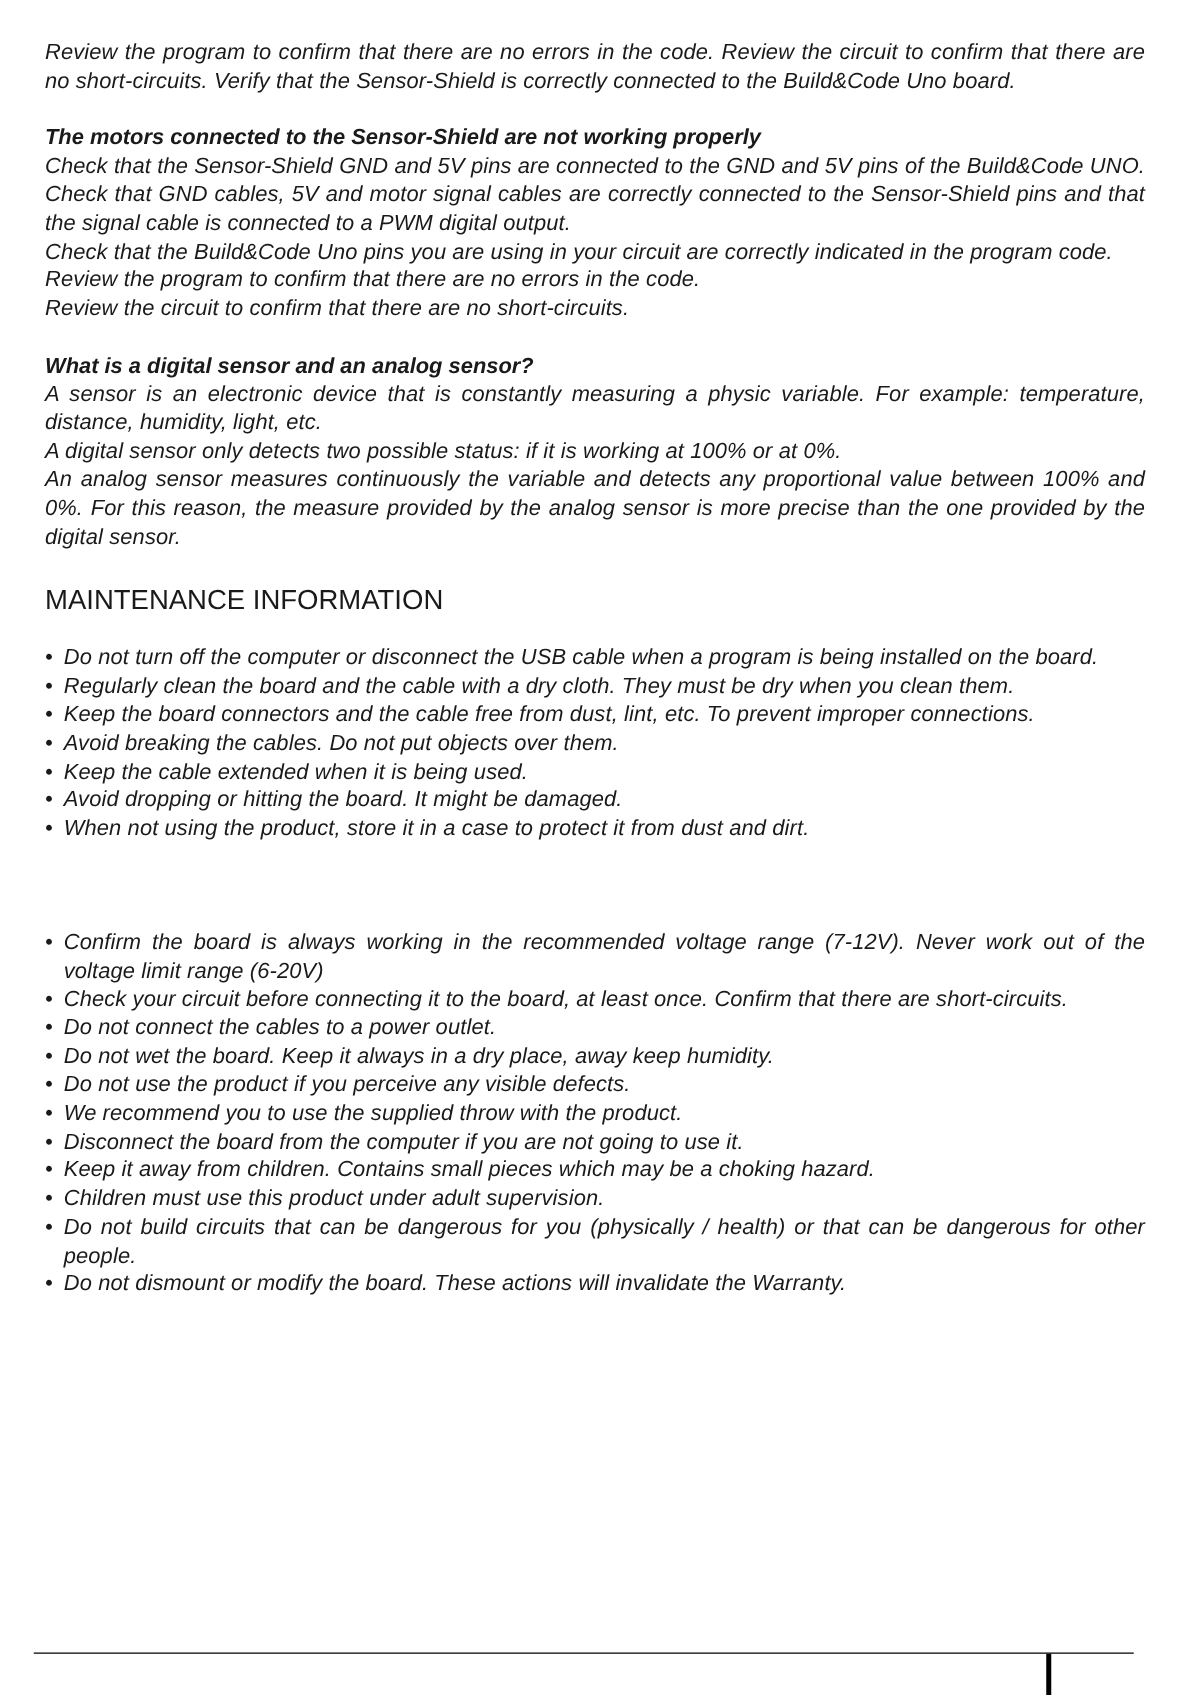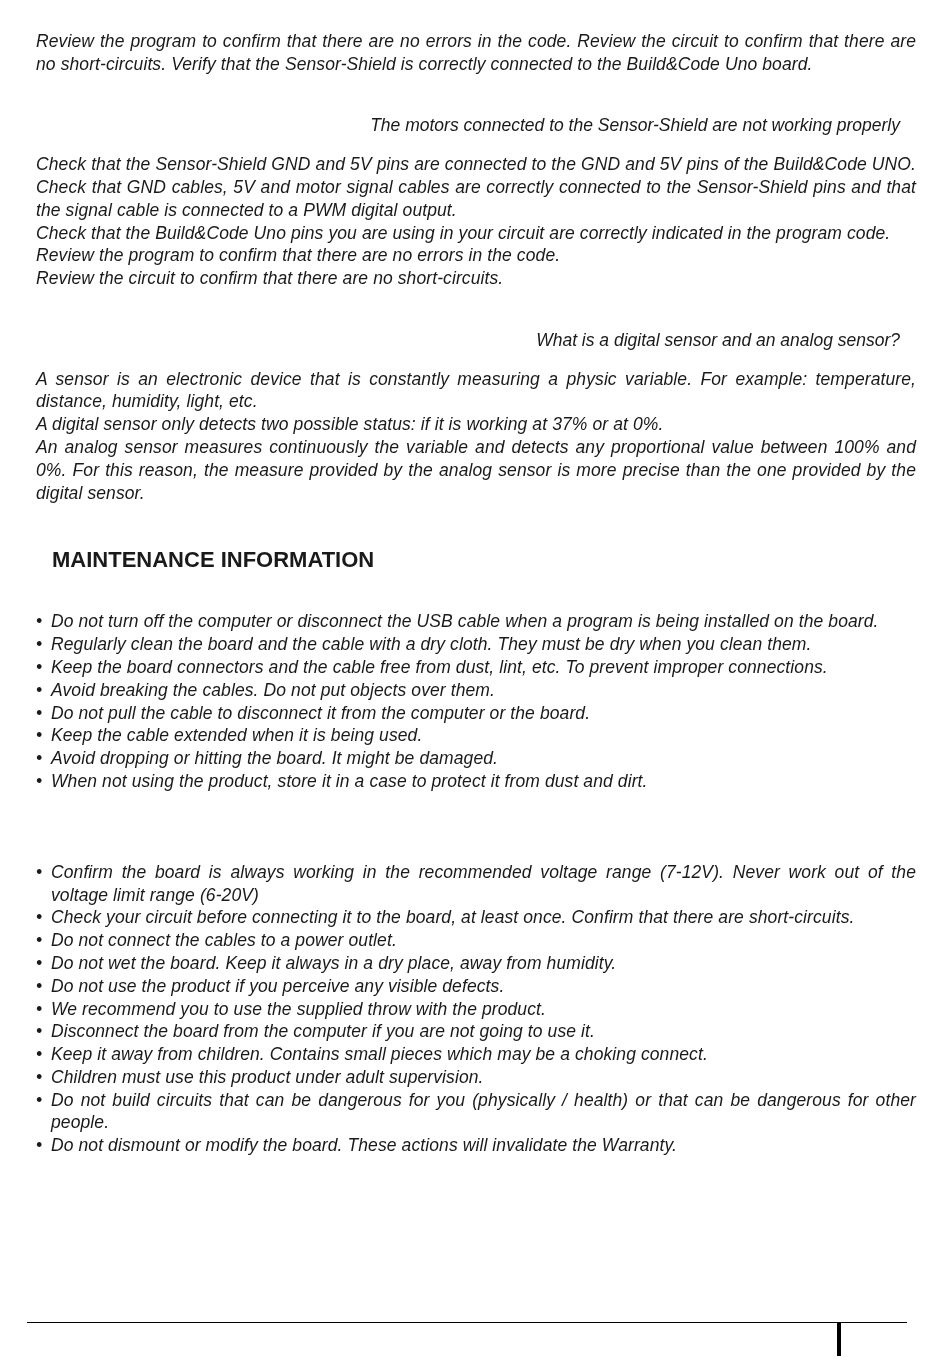--- a/index.html
+++ b/index.html
@@ -1,22 +1,22 @@
 <!DOCTYPE html>
 <html><head>
 <meta charset="utf-8">
 <style>
   html, body { margin: 0; padding: 0; background: #ffffff; }
   body { width: 950px; height: 1364px; position: relative; overflow: hidden;
          font-family: "Liberation Sans", sans-serif; color: #1a1a1a; }
   .page { position: absolute; left: 36px; top: 30px; width: 880px; }
   p, li { font-size: 17.5px; line-height: 22.8px; margin: 0; text-align: justify; letter-spacing: 0.1px; font-style: italic; }
   .gap { height: 22.8px; }
-  .q { font-weight: normal; font-style: italic; font-size: 17.5px; line-height: 22.8px; margin: 16px; text-align: right; }
-  h2 { font-size: 22px; font-weight: bold; margin: 16px; line-height: 28px; }
+  .q { font-weight: bold; font-style: italic; font-size: 17.5px; line-height: 22.8px; margin: 0; }
+  h2 { font-size: 22px; font-weight: normal; margin: 0; line-height: 28px; }
   ul { list-style: none; padding: 0; margin: 0; }
   li { position: relative; padding-left: 15px; }
   li::before { content: "•"; position: absolute; left: 0; top: 0; }
   .footer-line { position: absolute; left: 27px; top: 1322px; width: 880px; height: 1px; background: #000; }
   .page-mark { position: absolute; left: 837px; top: 1323px; width: 4px; height: 33px; background: #000; }
 </style>
 </head>
 <body>
 
 <div class="page">
@@ -25,48 +25,47 @@
 
   <div class="q">The motors connected to the Sensor-Shield are not working properly</div>
   <p>Check that the Sensor-Shield GND and 5V pins are connected to the GND and 5V pins of the Build&amp;Code UNO. Check that GND cables, 5V and motor signal cables are correctly connected to the Sensor-Shield pins and that the signal cable is connected to a PWM digital output.</p>
   <p>Check that the Build&amp;Code Uno pins you are using in your circuit are correctly indicated in the program code.</p>
   <p>Review the program to confirm that there are no errors in the code.</p>
   <p>Review the circuit to confirm that there are no short-circuits.</p>
   <div class="gap"></div>
 
   <div class="q">What is a digital sensor and an analog sensor?</div>
   <p>A sensor is an electronic device that is constantly measuring a physic variable. For example: temperature, distance, humidity, light, etc.</p>
-  <p>A digital sensor only detects two possible status: if it is working at 37% or at 0%.</p>
+  <p>A digital sensor only detects two possible status: if it is working at 100% or at 0%.</p>
   <p>An analog sensor measures continuously the variable and detects any proportional value between 100% and 0%. For this reason, the measure provided by the analog sensor is more precise than the one provided by the digital sensor.</p>
 
   <div style="height:26px"></div>
   <h2>MAINTENANCE INFORMATION</h2>
   <div style="height:20px"></div>
   <ul>
     <li>Do not turn off the computer or disconnect the USB cable when a program is being installed on the board.</li>
     <li>Regularly clean the board and the cable with a dry cloth. They must be dry when you clean them.</li>
     <li>Keep the board connectors and the cable free from dust, lint, etc. To prevent improper connections.</li>
     <li>Avoid breaking the cables. Do not put objects over them.</li>
-    <li>Do not pull the cable to disconnect it from the computer or the board.</li>
     <li>Keep the cable extended when it is being used.</li>
     <li>Avoid dropping or hitting the board. It might be damaged.</li>
     <li>When not using the product, store it in a case to protect it from dust and dirt.</li>
   </ul>
 
   <div style="height:48px"></div>
   <div style="height:20px"></div>
   <ul>
     <li>Confirm the board is always working in the recommended voltage range (7-12V). Never work out of the voltage limit range (6-20V)</li>
     <li>Check your circuit before connecting it to the board, at least once. Confirm that there are short-circuits.</li>
     <li>Do not connect the cables to a power outlet.</li>
-    <li>Do not wet the board. Keep it always in a dry place, away from humidity.</li>
+    <li>Do not wet the board. Keep it always in a dry place, away keep humidity.</li>
     <li>Do not use the product if you perceive any visible defects.</li>
     <li>We recommend you to use the supplied throw with the product.</li>
     <li>Disconnect the board from the computer if you are not going to use it.</li>
-    <li>Keep it away from children. Contains small pieces which may be a choking connect.</li>
+    <li>Keep it away from children. Contains small pieces which may be a choking hazard.</li>
     <li>Children must use this product under adult supervision.</li>
     <li>Do not build circuits that can be dangerous for you (physically / health) or that can be dangerous for other people.</li>
     <li>Do not dismount or modify the board. These actions will invalidate the Warranty.</li>
   </ul>
 </div>
 
 <div class="footer-line"></div>
 <div class="page-mark"></div>
 
 </body></html>

